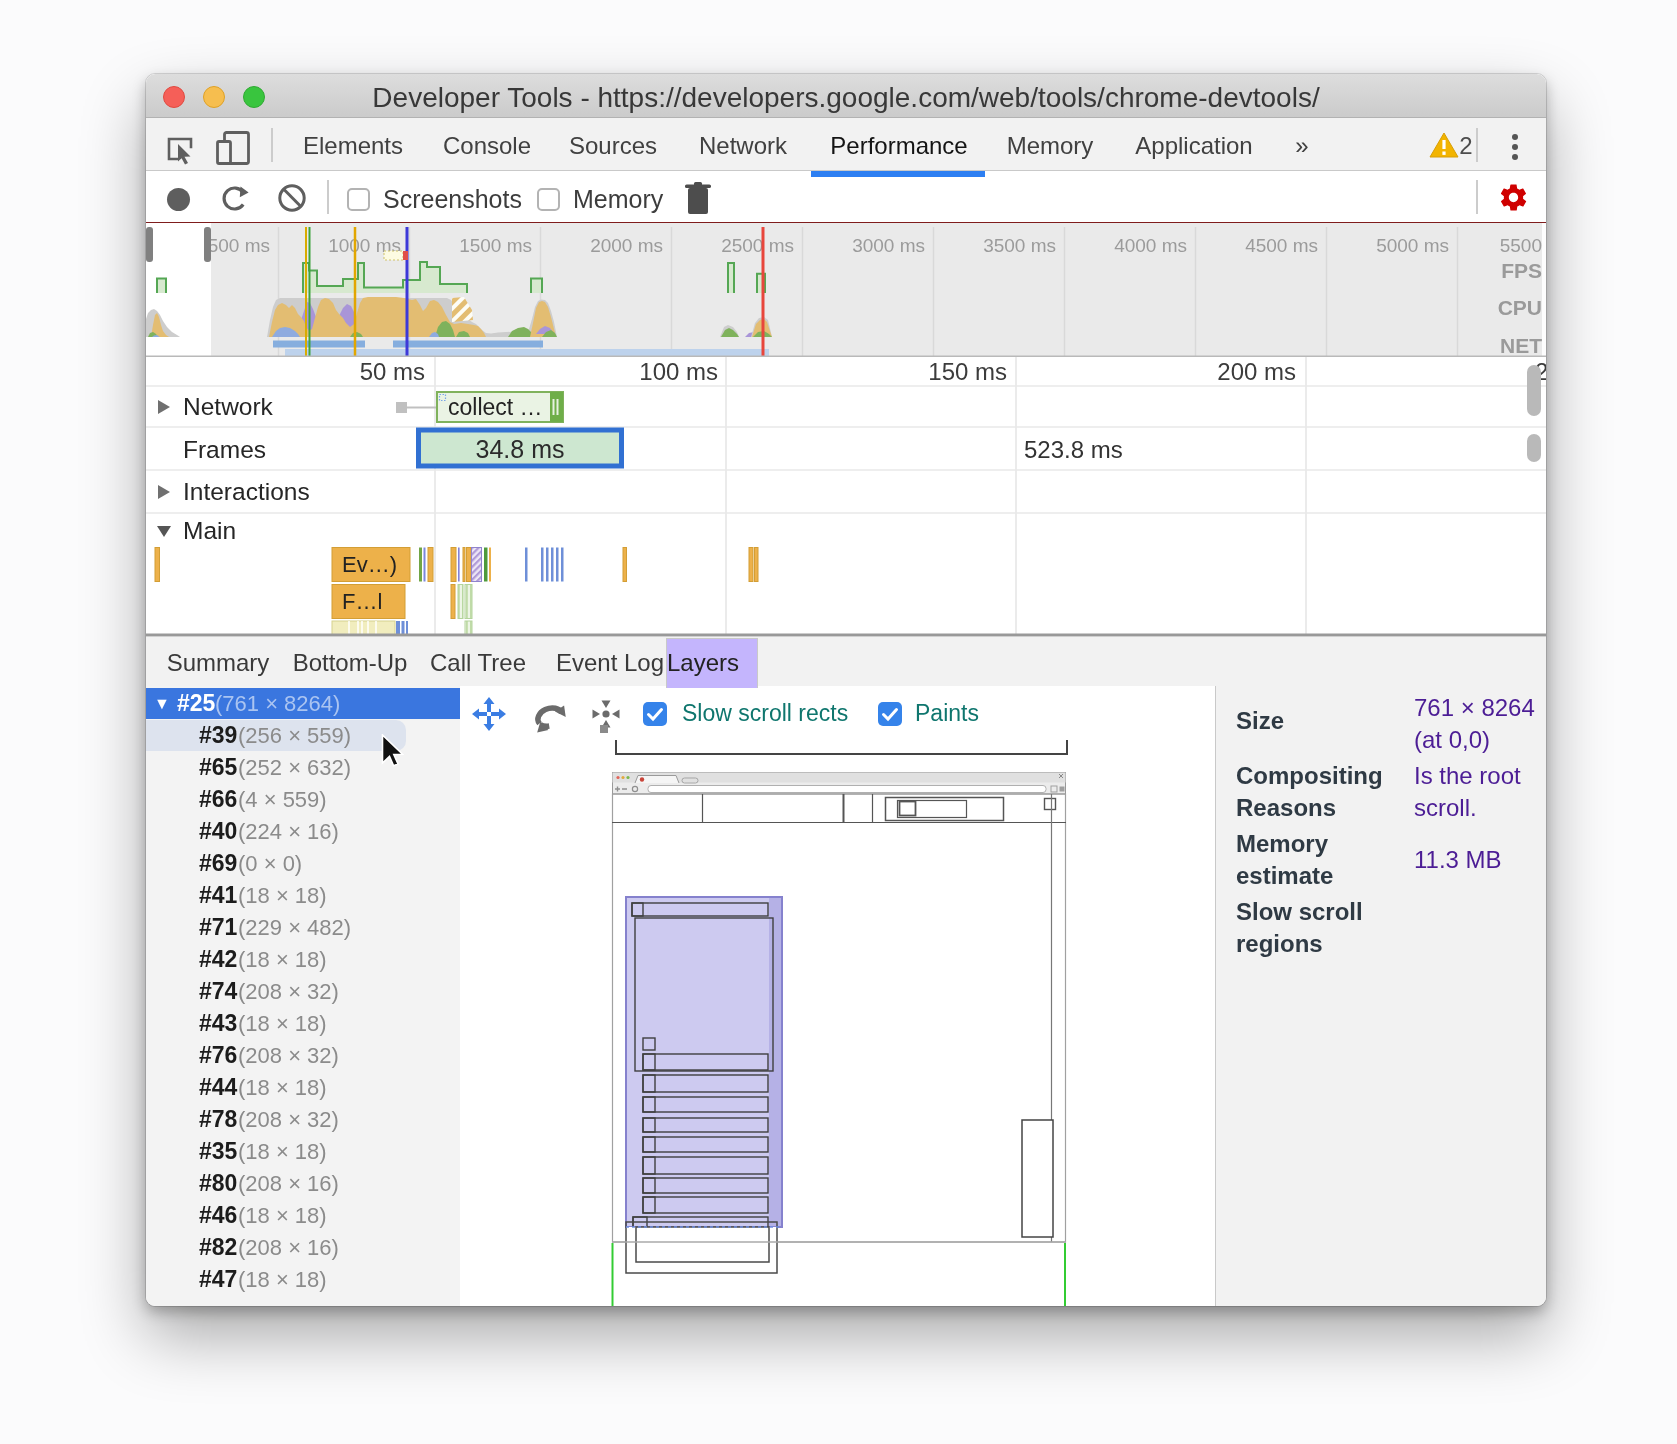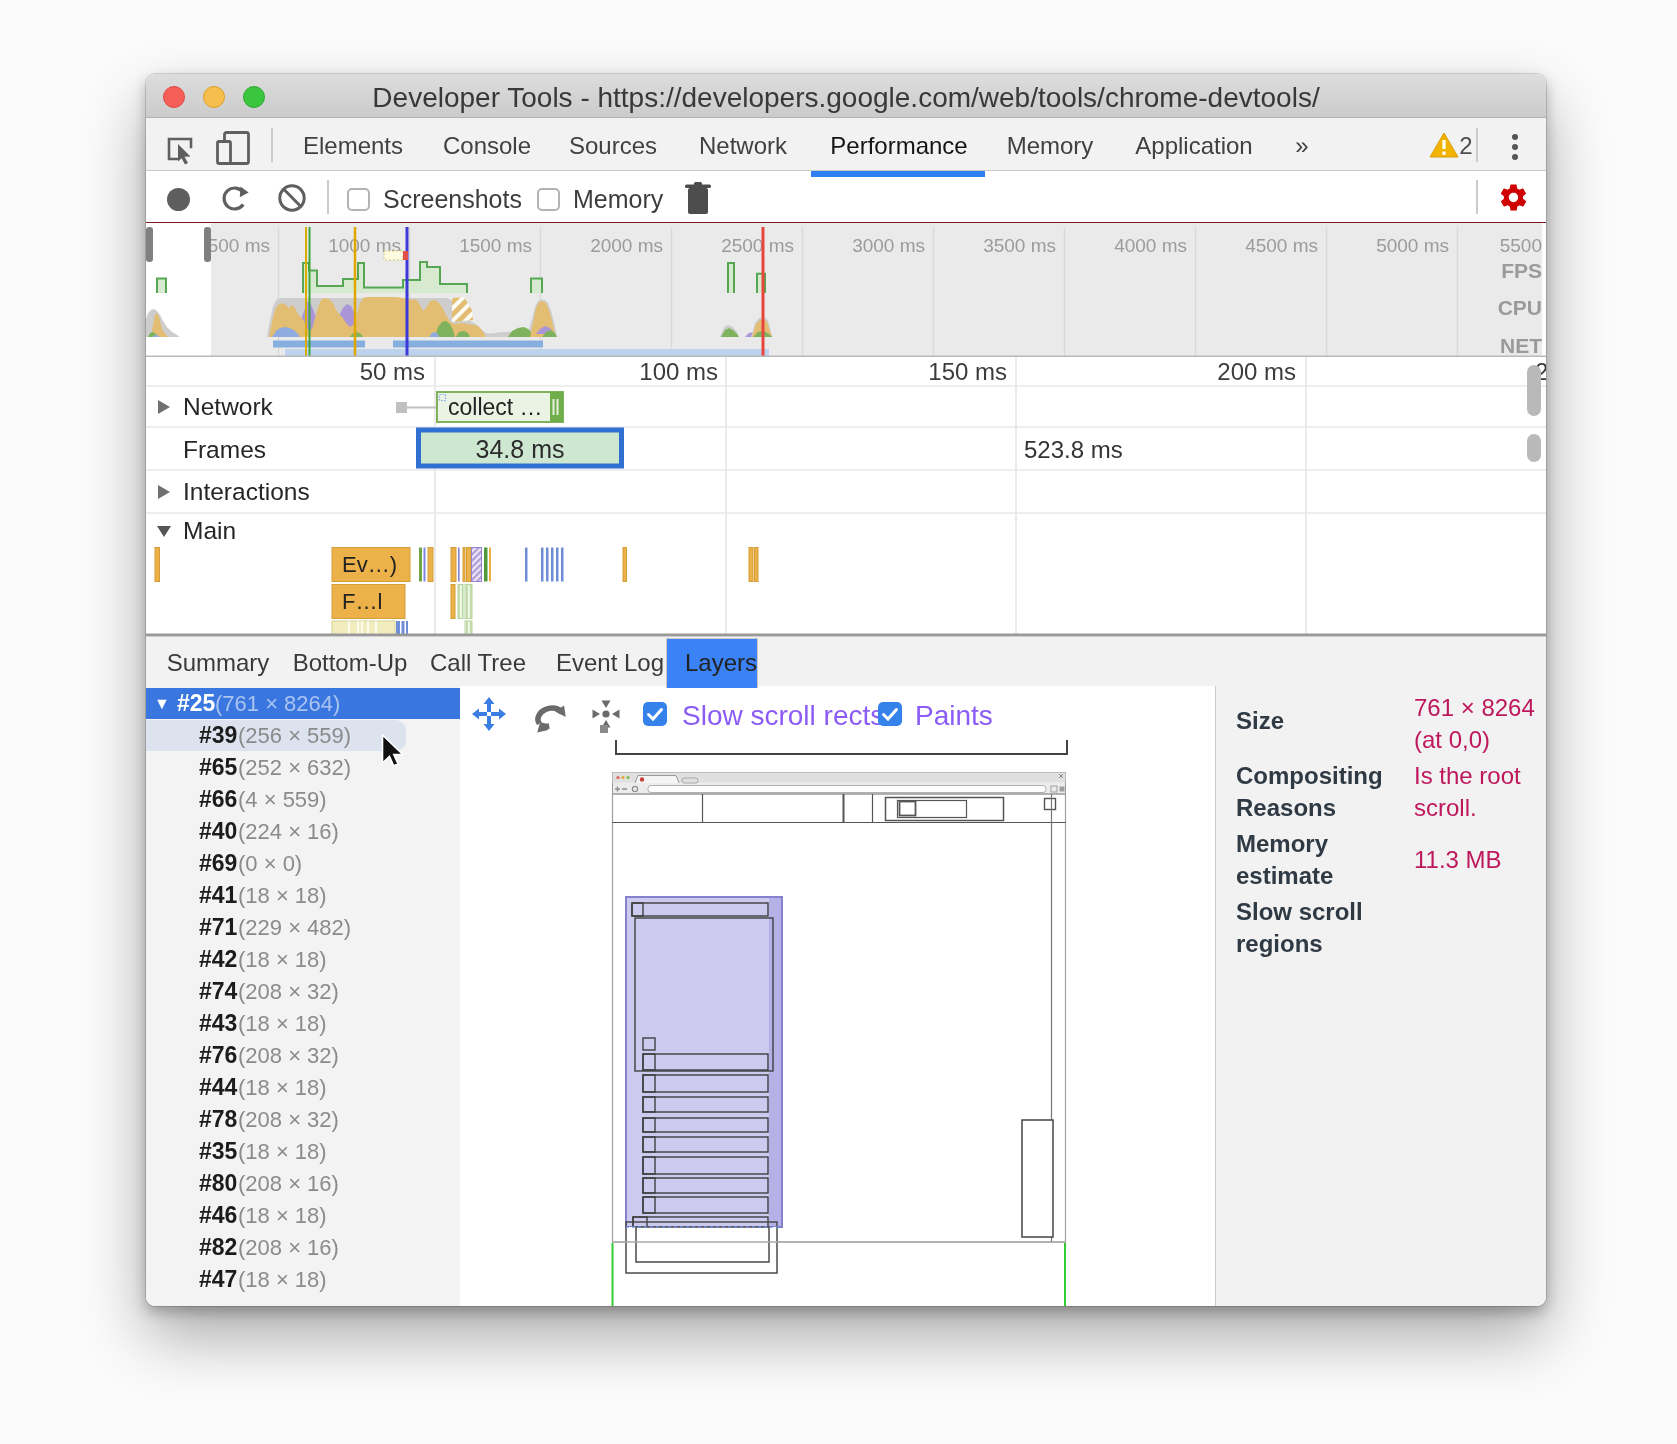--- a/index.html
+++ b/index.html
@@ -18,37 +18,37 @@
 .underline{position:absolute;left:665px;top:97px;width:174px;height:6px;background:#2d7ff2;z-index:5}
 .toolbar{position:absolute;left:0;top:97px;width:100%;height:51px;background:#fff;border-bottom:1px solid #7f1d1d}
 .tlabel{position:absolute;top:14px;font-size:25px;color:#3d3d3d}
 .cbx{position:absolute;top:17px;width:19px;height:19px;border:2px solid #b3b3b3;border-radius:5px;background:#fff}
 .rec{position:absolute;left:21px;top:17px;width:23px;height:23px;border-radius:50%;background:#5e5e5e}
 .mdot{position:absolute;left:1366px;width:6px;height:6px;border-radius:50%;background:#555}
 .overview{position:absolute;left:0;top:149px;width:1400px;height:134px}
 .flame{position:absolute;left:0;top:283px;width:1400px;height:279px}
 .btabs{position:absolute;left:0;top:562px;width:100%;height:49px;background:#f2f2f2;border-top:1px solid #cfcfcf;border-bottom:1px solid #c9c9c9}
 .btab{position:absolute;top:12px;font-size:24px;color:#3a3a3a;transform:translateX(-50%);white-space:nowrap}
-.ltab{position:absolute;left:520px;top:1px;width:92px;height:50px;background:#3b82f6;border:1px solid #c9c9c9;border-bottom:0;box-sizing:border-box;z-index:4;text-align:right}
+.ltab{position:absolute;left:520px;top:1px;width:92px;height:50px;background:#c4b5fd;border:1px solid #c9c9c9;border-bottom:0;box-sizing:border-box;z-index:4;text-align:left}
 .ltab span{font-size:24px;color:#222;line-height:48px}
 .bottom{position:absolute;left:0;top:612px;width:1400px;height:620px}
 .tree{position:absolute;left:0;top:0;width:314px;height:620px;background:#f3f3f3;border-right:1px solid #c9c9c9}
 .trow{position:absolute;left:0;width:314px;height:31px;font-size:22px;line-height:31px;white-space:nowrap}
 .trow .num{position:absolute;left:53px;font-weight:700;font-size:23px;color:#1c1c1c}
 .trow .dim{position:absolute;left:92px;color:#8b8b8b}
 .row0{background:#3a76df}
 .row0 .tri{position:absolute;left:8px;top:0;font-size:16px;color:#fff}
 .row0 .n0{position:absolute;left:31px;font-weight:700;font-size:23px;color:#fff}
 .row0 .d0{position:absolute;left:69px;color:#aac4f1}
 .row1{background:#dde3ee;border-radius:0 10px 10px 0;width:260px}
 .viewport{position:absolute;left:314px;top:0;width:755px;height:620px;background:#fff;border-right:1px solid #c9c9c9}
-.vlabel{position:absolute;top:14px;font-size:28px;color:#8b5cf6}
+.vlabel{position:absolute;top:14px;font-size:23px;color:#0f766e}
 .rpanel{position:absolute;left:1070px;top:0;width:330px;height:620px;background:#f2f2f2}
 .rl{position:absolute;left:20px;font-size:24px;font-weight:700;color:#2f3a44;line-height:28px}
-.rv{position:absolute;left:198px;font-size:24px;color:#be185d;line-height:28px}
+.rv{position:absolute;left:198px;font-size:24px;color:#4c1d95;line-height:28px}
 .thumb{position:absolute;left:1381px;width:14px;border-radius:7px;background:#b9b9b9;z-index:6}
 svg{display:block}
 .icon{position:absolute}
 </style>
 </head>
 <body>
 <div class="win">
   <div class="titlebar">
     <div class="dot dr"></div>
       <div class="dot dy"></div>

